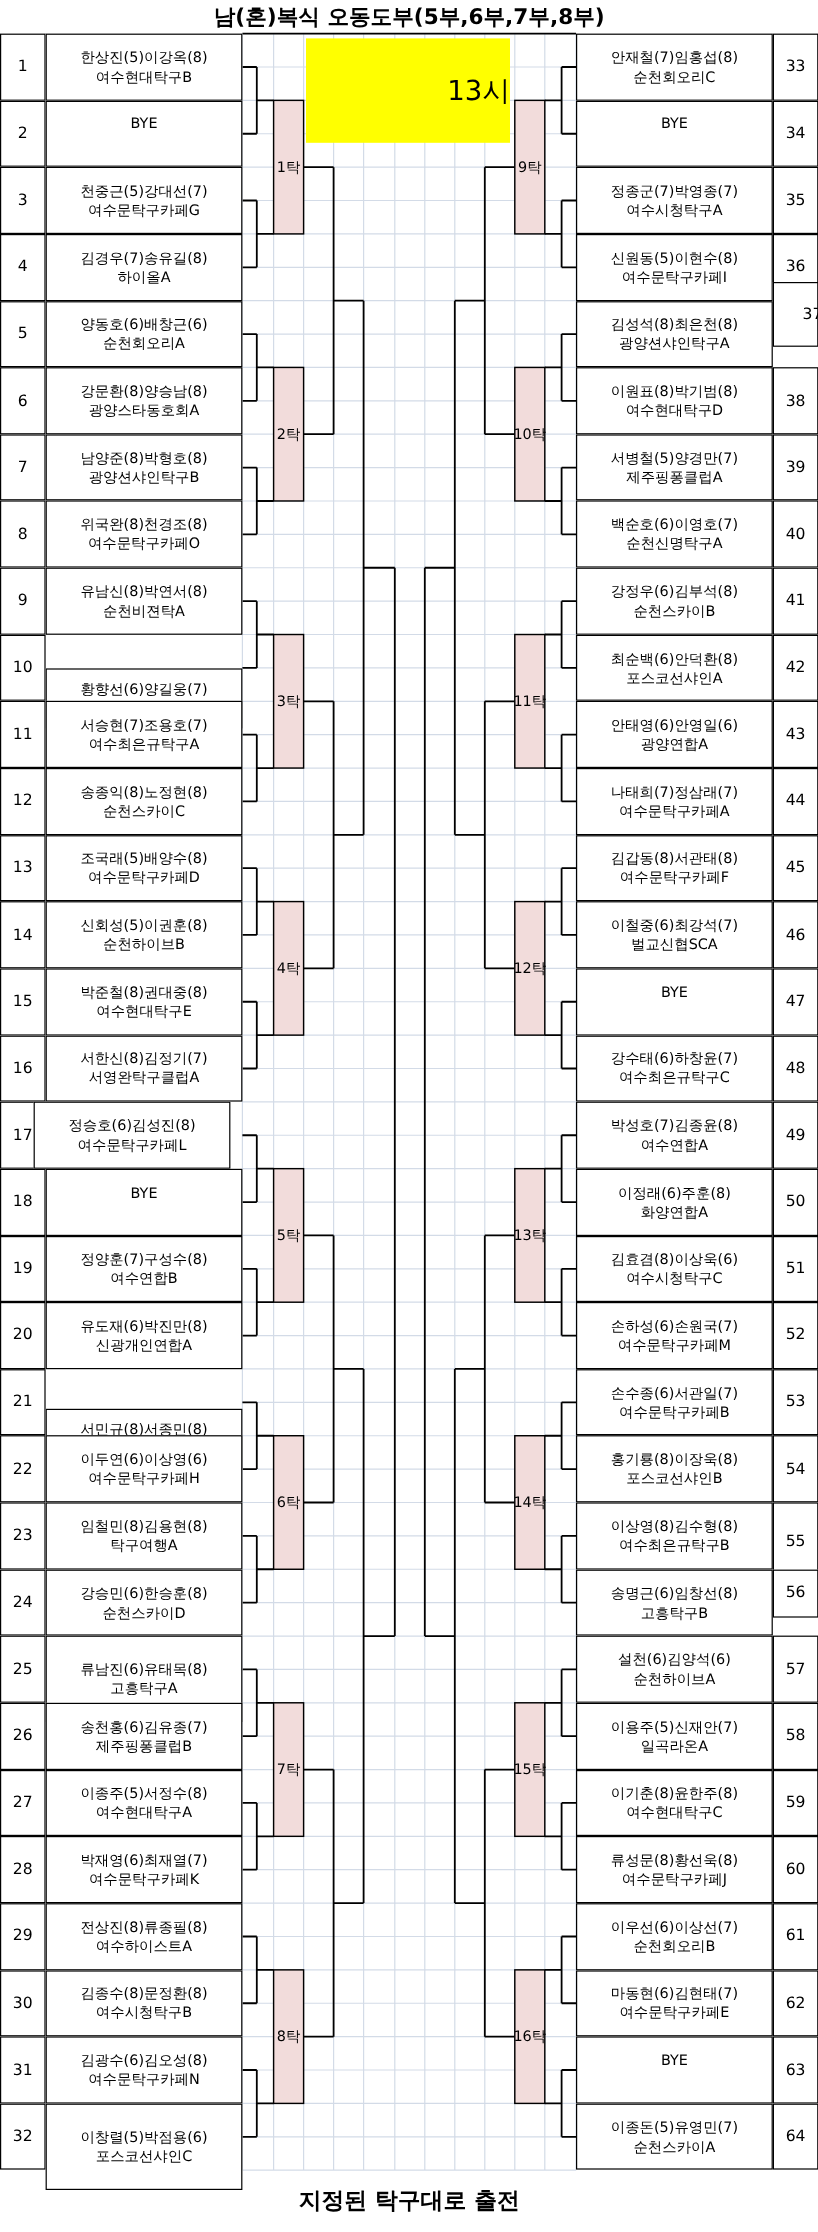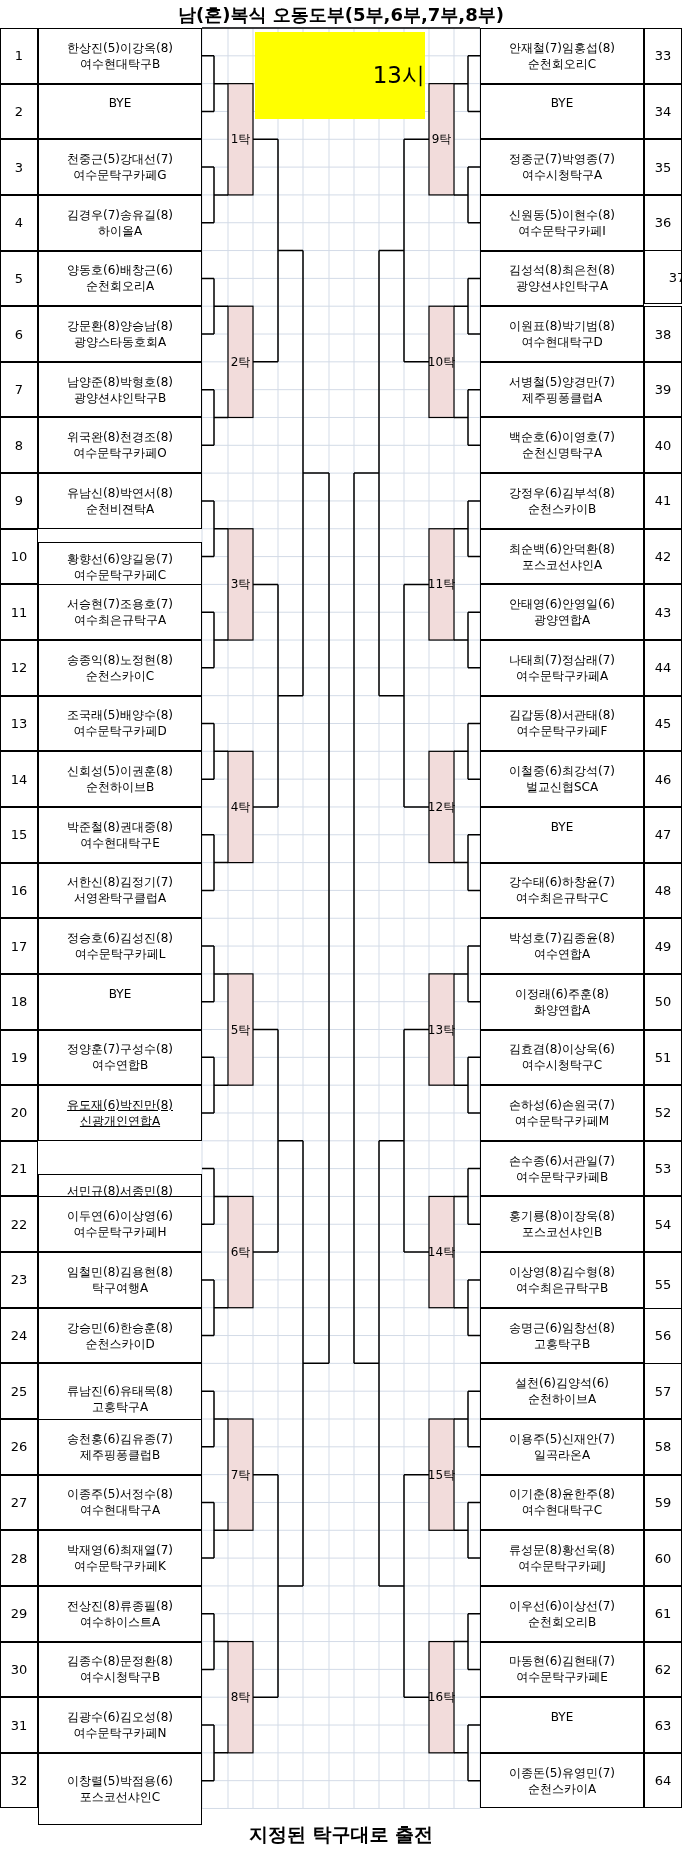--- a/index.html
+++ b/index.html
@@ -111,21 +111,21 @@
       <div class="team" style="left: 38px; top: 417.48px; height: 55.64px;">
         <div class="players">위국완(8)천경조(8)</div>
         <div class="club">여수문탁구카페O</div>
       </div>
       <div class="seed" style="left: 0px; top: 473.12px; height: 55.64px;">9</div>
       <div class="team" style="left: 38px; top: 473.12px; height: 55.64px;">
         <div class="players">유남신(8)박연서(8)</div>
         <div class="club">순천비젼탁A</div>
       </div>
       <div class="seed" style="left: 0px; top: 528.76px; height: 55.64px;">10</div>
-      <div class="team" style="left: 38px; top: 542px; height: 50px;">
+      <div class="team" style="left: 38px; top: 557px; height: 50px;">
         <div class="players">황향선(6)양길웅(7)</div>
         <div class="club">여수문탁구카페C</div>
       </div>
       <div class="seed" style="left: 0px; top: 584.4px; height: 55.64px;">11</div>
       <div class="team" style="left: 38px; top: 584.4px; height: 55.64px;">
         <div class="players">서승현(7)조용호(7)</div>
         <div class="club">여수최은규탁구A</div>
       </div>
       <div class="seed" style="left: 0px; top: 640.04px; height: 55.64px;">12</div>
       <div class="team" style="left: 38px; top: 640.04px; height: 55.64px;">
@@ -146,36 +146,36 @@
       <div class="team" style="left: 38px; top: 806.96px; height: 55.64px;">
         <div class="players">박준철(8)권대중(8)</div>
         <div class="club">여수현대탁구E</div>
       </div>
       <div class="seed" style="left: 0px; top: 862.6px; height: 55.64px;">16</div>
       <div class="team" style="left: 38px; top: 862.6px; height: 55.64px;">
         <div class="players">서한신(8)김정기(7)</div>
         <div class="club">서영완탁구클럽A</div>
       </div>
       <div class="seed" style="left: 0px; top: 918.24px; height: 55.64px;">17</div>
-      <div class="team" style="left: 38px; top: 918.24px; height: 55.64px;">
+      <div class="team" style="left: 28px; top: 918.24px; height: 55.64px;">
         <div class="players">정승호(6)김성진(8)</div>
         <div class="club">여수문탁구카페L</div>
       </div>
       <div class="seed" style="left: 0px; top: 973.88px; height: 55.64px;">18</div>
       <div class="team" style="left: 38px; top: 973.88px; height: 55.64px;">
         <div class="players">BYE</div>
         <div class="club"></div>
       </div>
       <div class="seed" style="left: 0px; top: 1029.52px; height: 55.64px;">19</div>
       <div class="team" style="left: 38px; top: 1029.52px; height: 55.64px;">
         <div class="players">정양훈(7)구성수(8)</div>
         <div class="club">여수연합B</div>
       </div>
       <div class="seed" style="left: 0px; top: 1085.16px; height: 55.64px;">20</div>
-      <div class="team" style="left: 38px; top: 1085.16px; height: 55.64px; text-decoration: underline;">
+      <div class="team" style="left: 38px; top: 1085.16px; height: 55.64px;">
         <div class="players">유도재(6)박진만(8)</div>
         <div class="club">신광개인연합A</div>
       </div>
       <div class="seed" style="left: 0px; top: 1140.8px; height: 55.64px;">21</div>
       <div class="team" style="left: 38px; top: 1140.8px; height: 51px; margin-top: 33px;">
         <div class="players">서민규(8)서종민(8)</div>
         <div class="club">여수김병오탁구A</div>
       </div>
       <div class="seed" style="left: 0px; top: 1196.44px; height: 55.64px;">22</div>
       <div class="team" style="left: 38px; top: 1196.44px; height: 55.64px;">
@@ -245,21 +245,21 @@
       <div class="seed" style="left: 644px; top: 139.28px; height: 55.64px;">35</div>
       <div class="team" style="left: 480px; top: 139.28px; height: 55.64px;">
         <div class="players">정종군(7)박영종(7)</div>
         <div class="club">여수시청탁구A</div>
       </div>
       <div class="seed" style="left: 644px; top: 194.92px; height: 55.64px;">36</div>
       <div class="team" style="left: 480px; top: 194.92px; height: 55.64px;">
         <div class="players">신원동(5)이현수(8)</div>
         <div class="club">여수문탁구카페I</div>
       </div>
-      <div class="seed" style="left: 644px; top: 250px; height: 54px; padding-left: 28px;">37</div>
+      <div class="seed" style="left: 644px; top: 235px; height: 54px; padding-left: 28px;">37</div>
       <div class="team" style="left: 480px; top: 250.56px; height: 55.64px;">
         <div class="players">김성석(8)최은천(8)</div>
         <div class="club">광양션샤인탁구A</div>
       </div>
       <div class="seed" style="left: 644px; top: 306.2px; height: 55.64px;">38</div>
       <div class="team" style="left: 480px; top: 306.2px; height: 55.64px;">
         <div class="players">이원표(8)박기범(8)</div>
         <div class="club">여수현대탁구D</div>
       </div>
       <div class="seed" style="left: 644px; top: 361.84px; height: 55.64px;">39</div>
@@ -340,21 +340,21 @@
       <div class="seed" style="left: 644px; top: 1196.44px; height: 55.64px;">54</div>
       <div class="team" style="left: 480px; top: 1196.44px; height: 55.64px;">
         <div class="players">홍기룡(8)이장욱(8)</div>
         <div class="club">포스코선샤인B</div>
       </div>
       <div class="seed" style="left: 644px; top: 1252.08px; height: 65px;">55</div>
       <div class="team" style="left: 480px; top: 1252.08px; height: 55.64px;">
         <div class="players">이상영(8)김수형(8)</div>
         <div class="club">여수최은규탁구B</div>
       </div>
-      <div class="seed" style="left: 644px; top: 1307.72px; height: 56px;">56</div>
+      <div class="seed" style="left: 644px; top: 1307.72px; height: 40px;">56</div>
       <div class="team" style="left: 480px; top: 1307.72px; height: 55.64px;">
         <div class="players">송명근(6)임창선(8)</div>
         <div class="club">고흥탁구B</div>
       </div>
       <div class="seed" style="left: 644px; top: 1363.36px; height: 55.64px;">57</div>
       <div class="team" style="left: 480px; top: 1363.36px; height: 55.64px;">
         <div class="players">설천(6)김양석(6)</div>
         <div class="club">순천하이브A</div>
       </div>
       <div class="seed" style="left: 644px; top: 1419px; height: 55.64px;">58</div>

